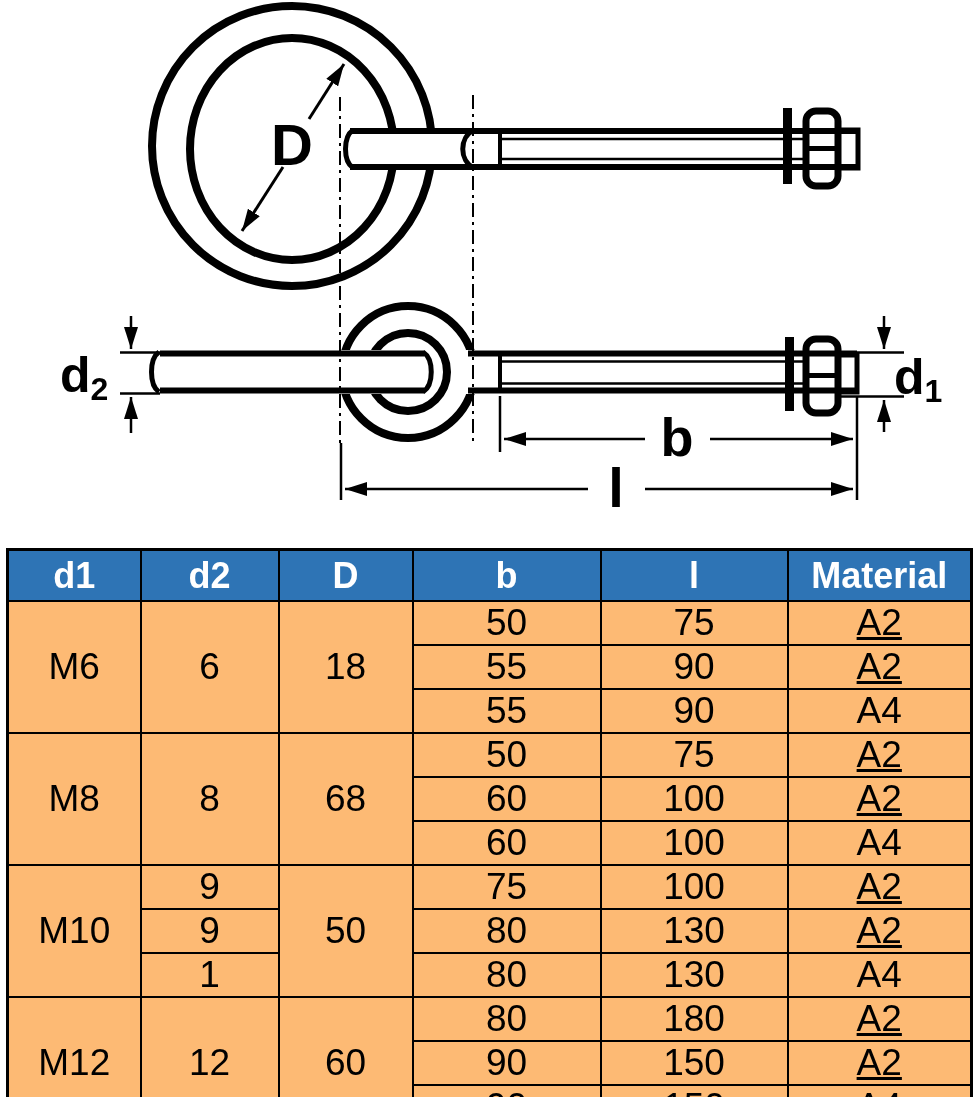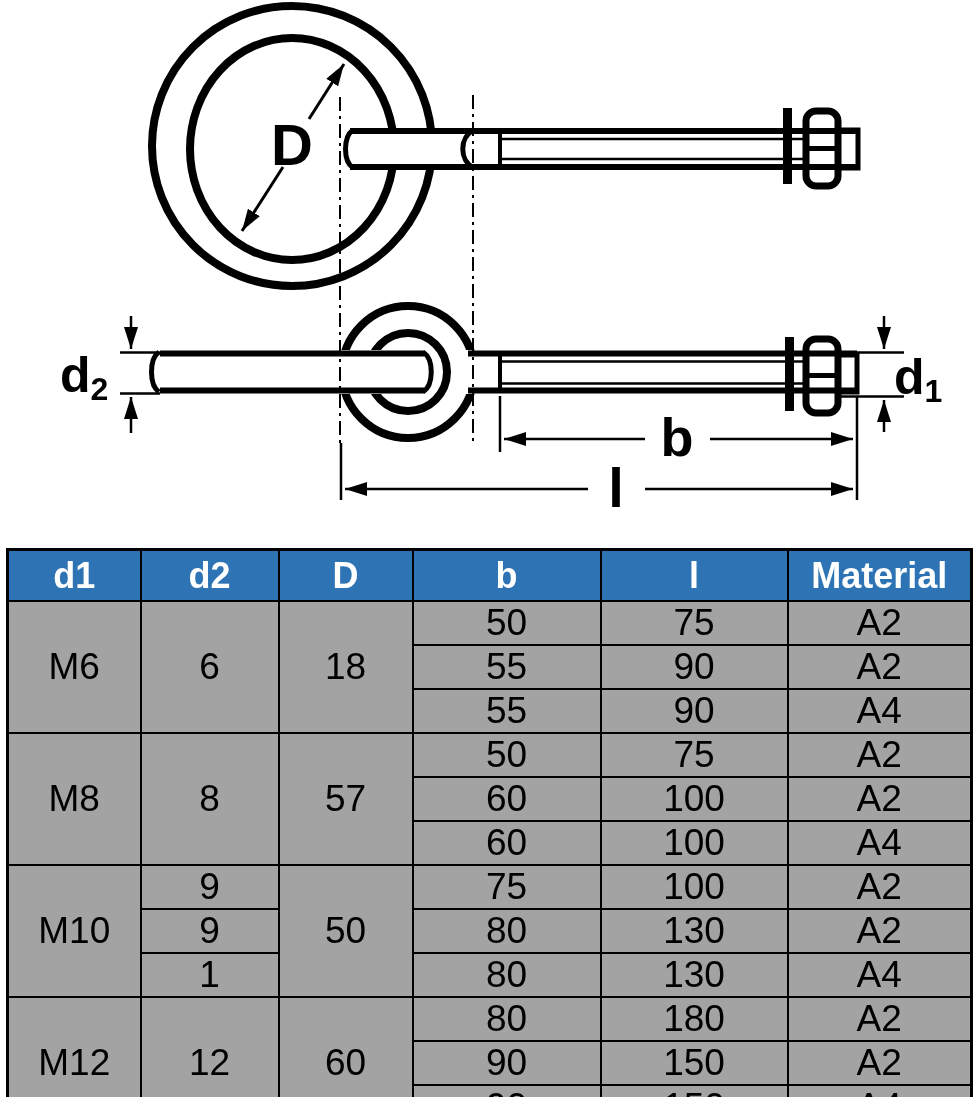--- a/index.html
+++ b/index.html
@@ -7,25 +7,25 @@
           font-family:"Liberation Sans",sans-serif;}
   svg.drawing{position:absolute;left:0;top:0;}
   svg .ln{stroke:#000;fill:none;}
   svg text{fill:#000;font-family:"Liberation Sans",sans-serif;}
 
   table.dims{position:absolute;left:6px;top:548px;width:964px;height:543px;
              border-collapse:collapse;table-layout:fixed;
              font-family:"Liberation Sans",sans-serif;font-size:37px;color:#000;}
   table.dims{border:3px solid #000;}
   table.dims th,table.dims td{border:2px solid #000;text-align:center;vertical-align:middle;
-             padding:0;overflow:hidden;background:#a3a3a3;}
+             padding:0;overflow:hidden;background:#fdba74;}
   table.dims thead th{background:#2E74B5;color:#fff;font-weight:bold;font-size:36px;height:49px;}
   table.dims tbody tr{height:41px;}
   td.blue{background:#DEEAF6;}
-  td.green{background:#C5E0B4;}
+  td.green{background:#C5E0B4;text-decoration:underline;}
   td.peach{background:#FBE5D5;}
 </style>
 </head>
 <body>
 
 <div class="canvas">
 
   <svg class="drawing" width="977" height="546" viewBox="0 0 977 546">
     <defs>
       <marker id="arr" markerUnits="userSpaceOnUse" markerWidth="24" markerHeight="14" refX="22" refY="7" orient="auto">
@@ -147,21 +147,21 @@
       </tr>
       <tr>
         <td>55</td>
         <td>90</td>
         <td class="peach">A4</td>
       </tr>
 
       <tr>
         <td rowspan="3" class="blue">M8</td>
         <td rowspan="3" class="blue">8</td>
-        <td rowspan="3" class="blue">57</td>
+        <td rowspan="3" class="blue">68</td>
         <td class="blue">50</td>
         <td class="blue">75</td>
         <td class="green">A2</td>
       </tr>
       <tr>
         <td>60</td>
         <td>100</td>
         <td class="green">A2</td>
       </tr>
       <tr>

